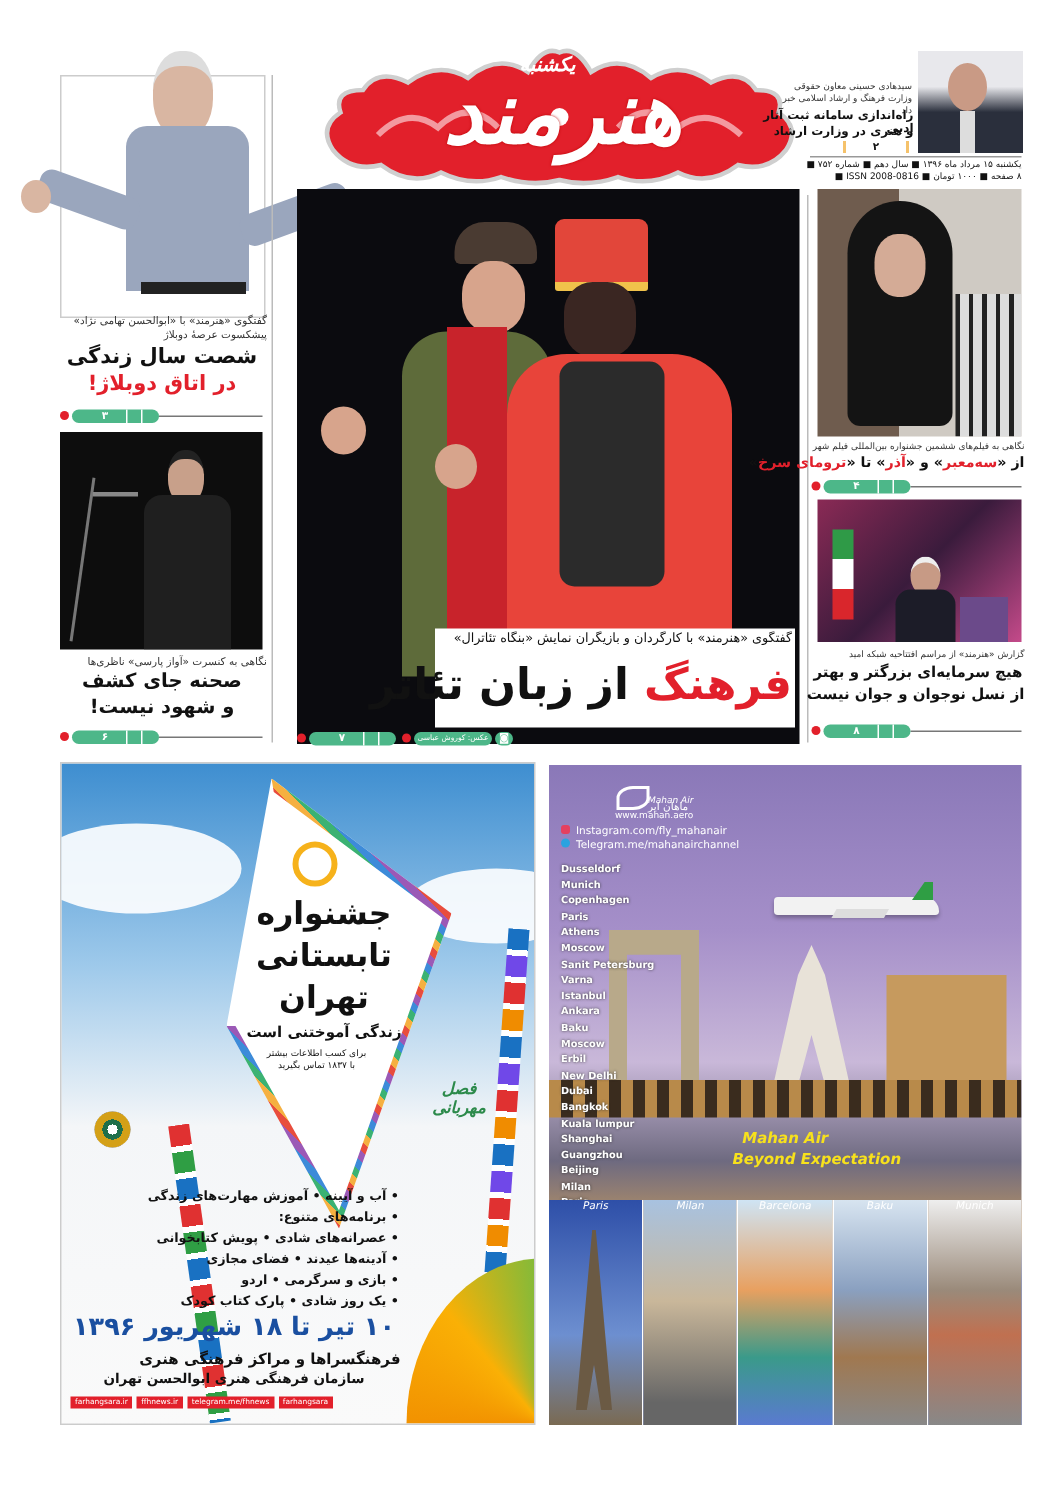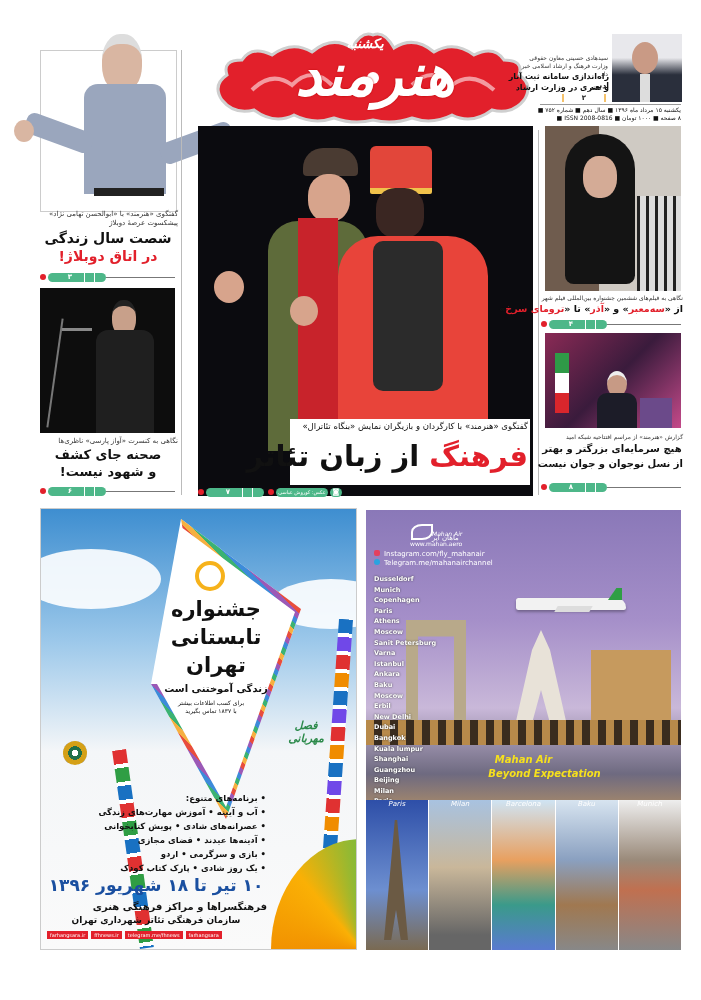--- a/index.html
+++ b/index.html
@@ -174,30 +174,30 @@
   <div class="abs" style="left:120px;top:144px;width:110px;text-align:center;font-size:21px;font-weight:bold;">تهران</div>
   <div class="abs" style="left:120px;top:174px;width:110px;text-align:center;font-size:10px;font-weight:bold;">زندگی آموختنی است</div>
   <div class="abs" style="left:130px;top:190px;width:80px;text-align:center;font-size:6px;">برای کسب اطلاعات بیشتر</div>
   <div class="abs" style="left:130px;top:198px;width:80px;text-align:center;font-size:6px;">با ۱۸۳۷ تماس بگیرید</div>
   <div class="abs" style="left:85px;top:240px;width:14px;height:200px;background:repeating-linear-gradient(#e03131 0 14px,#fff 14px 18px,#2f9e44 18px 32px,#fff 32px 36px,#1971c2 36px 50px,#fff 50px 54px);transform:rotate(-8deg);"></div>
   <div class="abs" style="left:290px;top:110px;width:14px;height:230px;background:repeating-linear-gradient(#1971c2 0 14px,#fff 14px 18px,#7048e8 18px 32px,#fff 32px 36px,#e03131 36px 50px,#fff 50px 54px,#f08c00 54px 68px,#fff 68px 72px);transform:rotate(4deg);"></div>
   <div class="abs" style="left:230px;top:330px;width:90px;height:110px;background:conic-gradient(from 200deg at 100% 100%,#e03131,#f08c00,#fab005,#40c057,#228be6,#7048e8,#e03131);border-radius:100% 0 0 0;"></div>
   <div class="abs" style="left:22px;top:232px;width:24px;height:24px;border-radius:50%;background:radial-gradient(#fff 0 20%,#1f6f4a 20% 40%,#d4a017 40% 70%,#8a6a17 70%);"></div>
   <div class="abs" style="left:235px;top:210px;width:60px;text-align:center;font-size:11px;color:#2c8a4b;font-style:italic;font-weight:bold;">فصل مهربانی</div>
   <div class="abs" style="left:10px;top:282px;width:215px;text-align:right;font-size:8.5px;font-weight:bold;line-height:14px;">
+    <div>• آب و آیینه • آموزش مهارت‌های زندگی</div>
     <div>• برنامه‌های متنوع:</div>
-    <div>• آب و آیینه • آموزش مهارت‌های زندگی</div>
     <div>• عصرانه‌های شادی • پویش کتابخوانی</div>
     <div>• آدینه‌ها عیدند • فضای مجازی</div>
     <div>• بازی و سرگرمی • اردو</div>
     <div>• یک روز شادی • پارک کتاب کودک</div>
   </div>
   <div class="abs" style="left:4px;top:366px;width:222px;text-align:center;font-size:17px;font-weight:bold;color:#1a4fa0;white-space:nowrap;">۱۰ تیر تا ۱۸ شهریور ۱۳۹۶</div>
   <div class="abs" style="left:4px;top:392px;width:222px;text-align:right;font-size:10px;font-weight:bold;">فرهنگسراها و مراکز فرهنگی هنری</div>
-  <div class="abs" style="left:4px;top:406px;width:222px;text-align:center;font-size:9px;font-weight:bold;">سازمان فرهنگی تئاتر شهرداری تهران</div>
+  <div class="abs" style="left:4px;top:406px;width:222px;text-align:center;font-size:9px;font-weight:bold;">سازمان فرهنگی هنری ابوالحسن تهران</div>
   <div class="abs" style="left:6px;top:422px;width:220px;display:flex;gap:3px;direction:ltr;">
     <span style="background:#e2202b;color:#fff;font-size:5px;padding:1px 3px;">farhangsara.ir</span>
     <span style="background:#e2202b;color:#fff;font-size:5px;padding:1px 3px;">ffhnews.ir</span>
     <span style="background:#e2202b;color:#fff;font-size:5px;padding:1px 3px;">telegram.me/fhnews</span>
     <span style="background:#e2202b;color:#fff;font-size:5px;padding:1px 3px;">farhangsara</span>
   </div>
 </div>
 
 <div class="abs" style="left:366px;top:510px;width:315px;height:440px;background:linear-gradient(#8a78b8 0%,#a58fc9 25%,#c9b8d9 45%,#6e6a80 60%,#b89364 70%,#243a8a 78%,#243a8a 100%);overflow:hidden;">
   <div class="abs" style="left:45px;top:14px;width:18px;height:12px;border:2px solid #fff;border-radius:50% 0;"></div>

